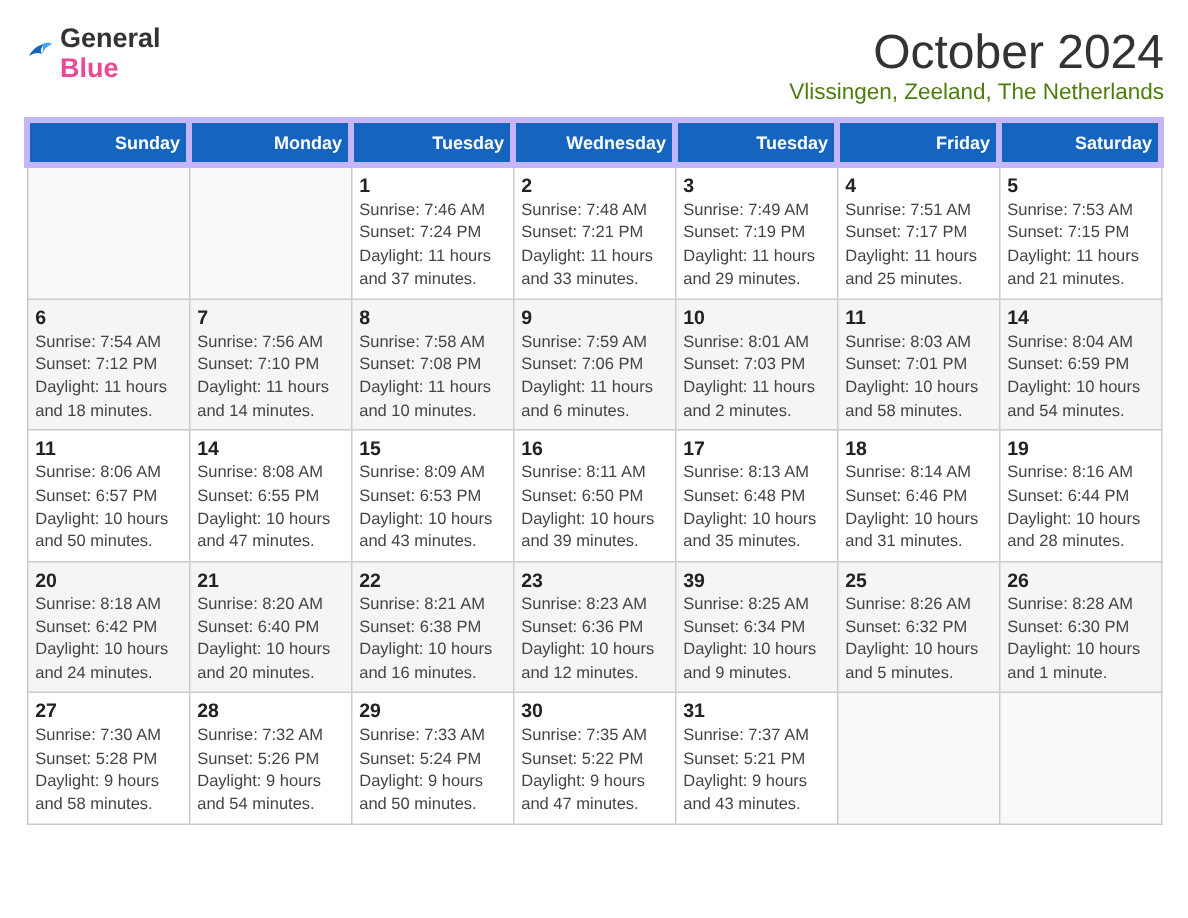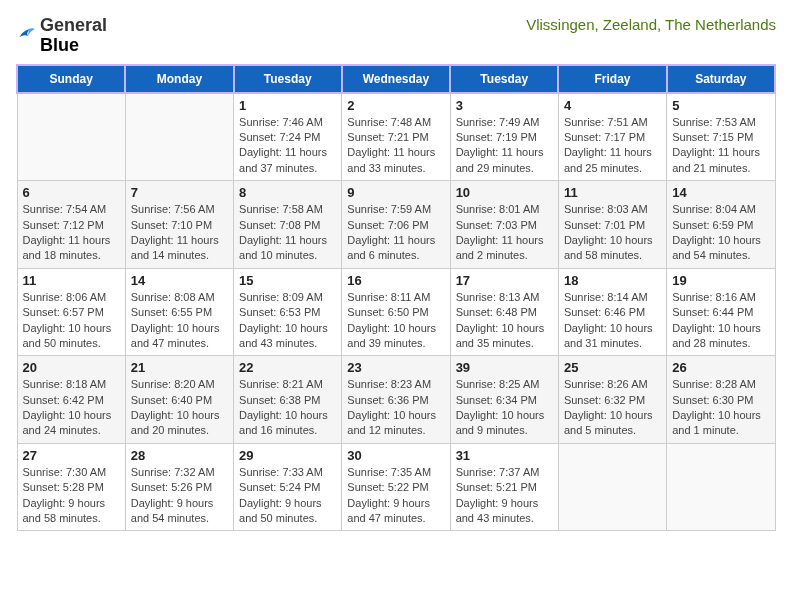--- a/index.html
+++ b/index.html
@@ -21,21 +21,21 @@
       display: flex;
       align-items: center;
       gap: 4px;
     }
     .logo-text {
       font-size: 18px;
       font-weight: bold;
       line-height: 1.1;
     }
     .logo-general { color: #333; }
-    .logo-blue { color: #000000; }
+    .logo-blue { color: #ec4899; }
     .logo-bird {
       width: 20px;
       height: 20px;
     }
     .title-block {
       text-align: right;
     }
     .month-title {
       font-size: 32px;
       font-weight: normal;
@@ -47,24 +47,24 @@
     }
     table {
       width: 100%;
       border-collapse: collapse;
       font-size: 11px;
     }
     th {
       background-color: #1565c0;
       color: white;
       padding: 6px 4px;
-      text-align: center;
+      text-align: right;
       font-size: 12px;
       font-weight: bold;
-      border: 2px solid #c4b5fd;
+      border: 4px solid #c4b5fd;
     }
     td {
       border: 1px solid #ccc;
       padding: 4px 5px;
       vertical-align: top;
       height: 80px;
       width: 107px;
     }
     td.empty {
       background: #f9f9f9;
@@ -96,20 +96,21 @@
       <svg class="logo-bird" viewBox="0 0 30 30" xmlns="http://www.w3.org/2000/svg">
         <path d="M5 20 Q10 10 20 8 Q15 14 18 18 Q12 15 5 20Z" fill="#1565c0"></path>
         <path d="M18 8 Q25 5 28 8 Q22 10 18 18 Q20 12 18 8Z" fill="#42a5f5"></path>
       </svg>
     </div>
     <div>
       <span class="logo-text"><span class="logo-general">General</span><br><span class="logo-blue">Blue</span></span>
     </div>
   </div>
   <div class="title-block">
+    <div class="month-title">October 2024</div>
     <div class="location">Vlissingen, Zeeland, The Netherlands</div>
   </div>
 </div>
 
 <table>
   <thead>
     <tr>
     <th>Sunday</th>
         <th>Monday</th>
         <th>Tuesday</th>

